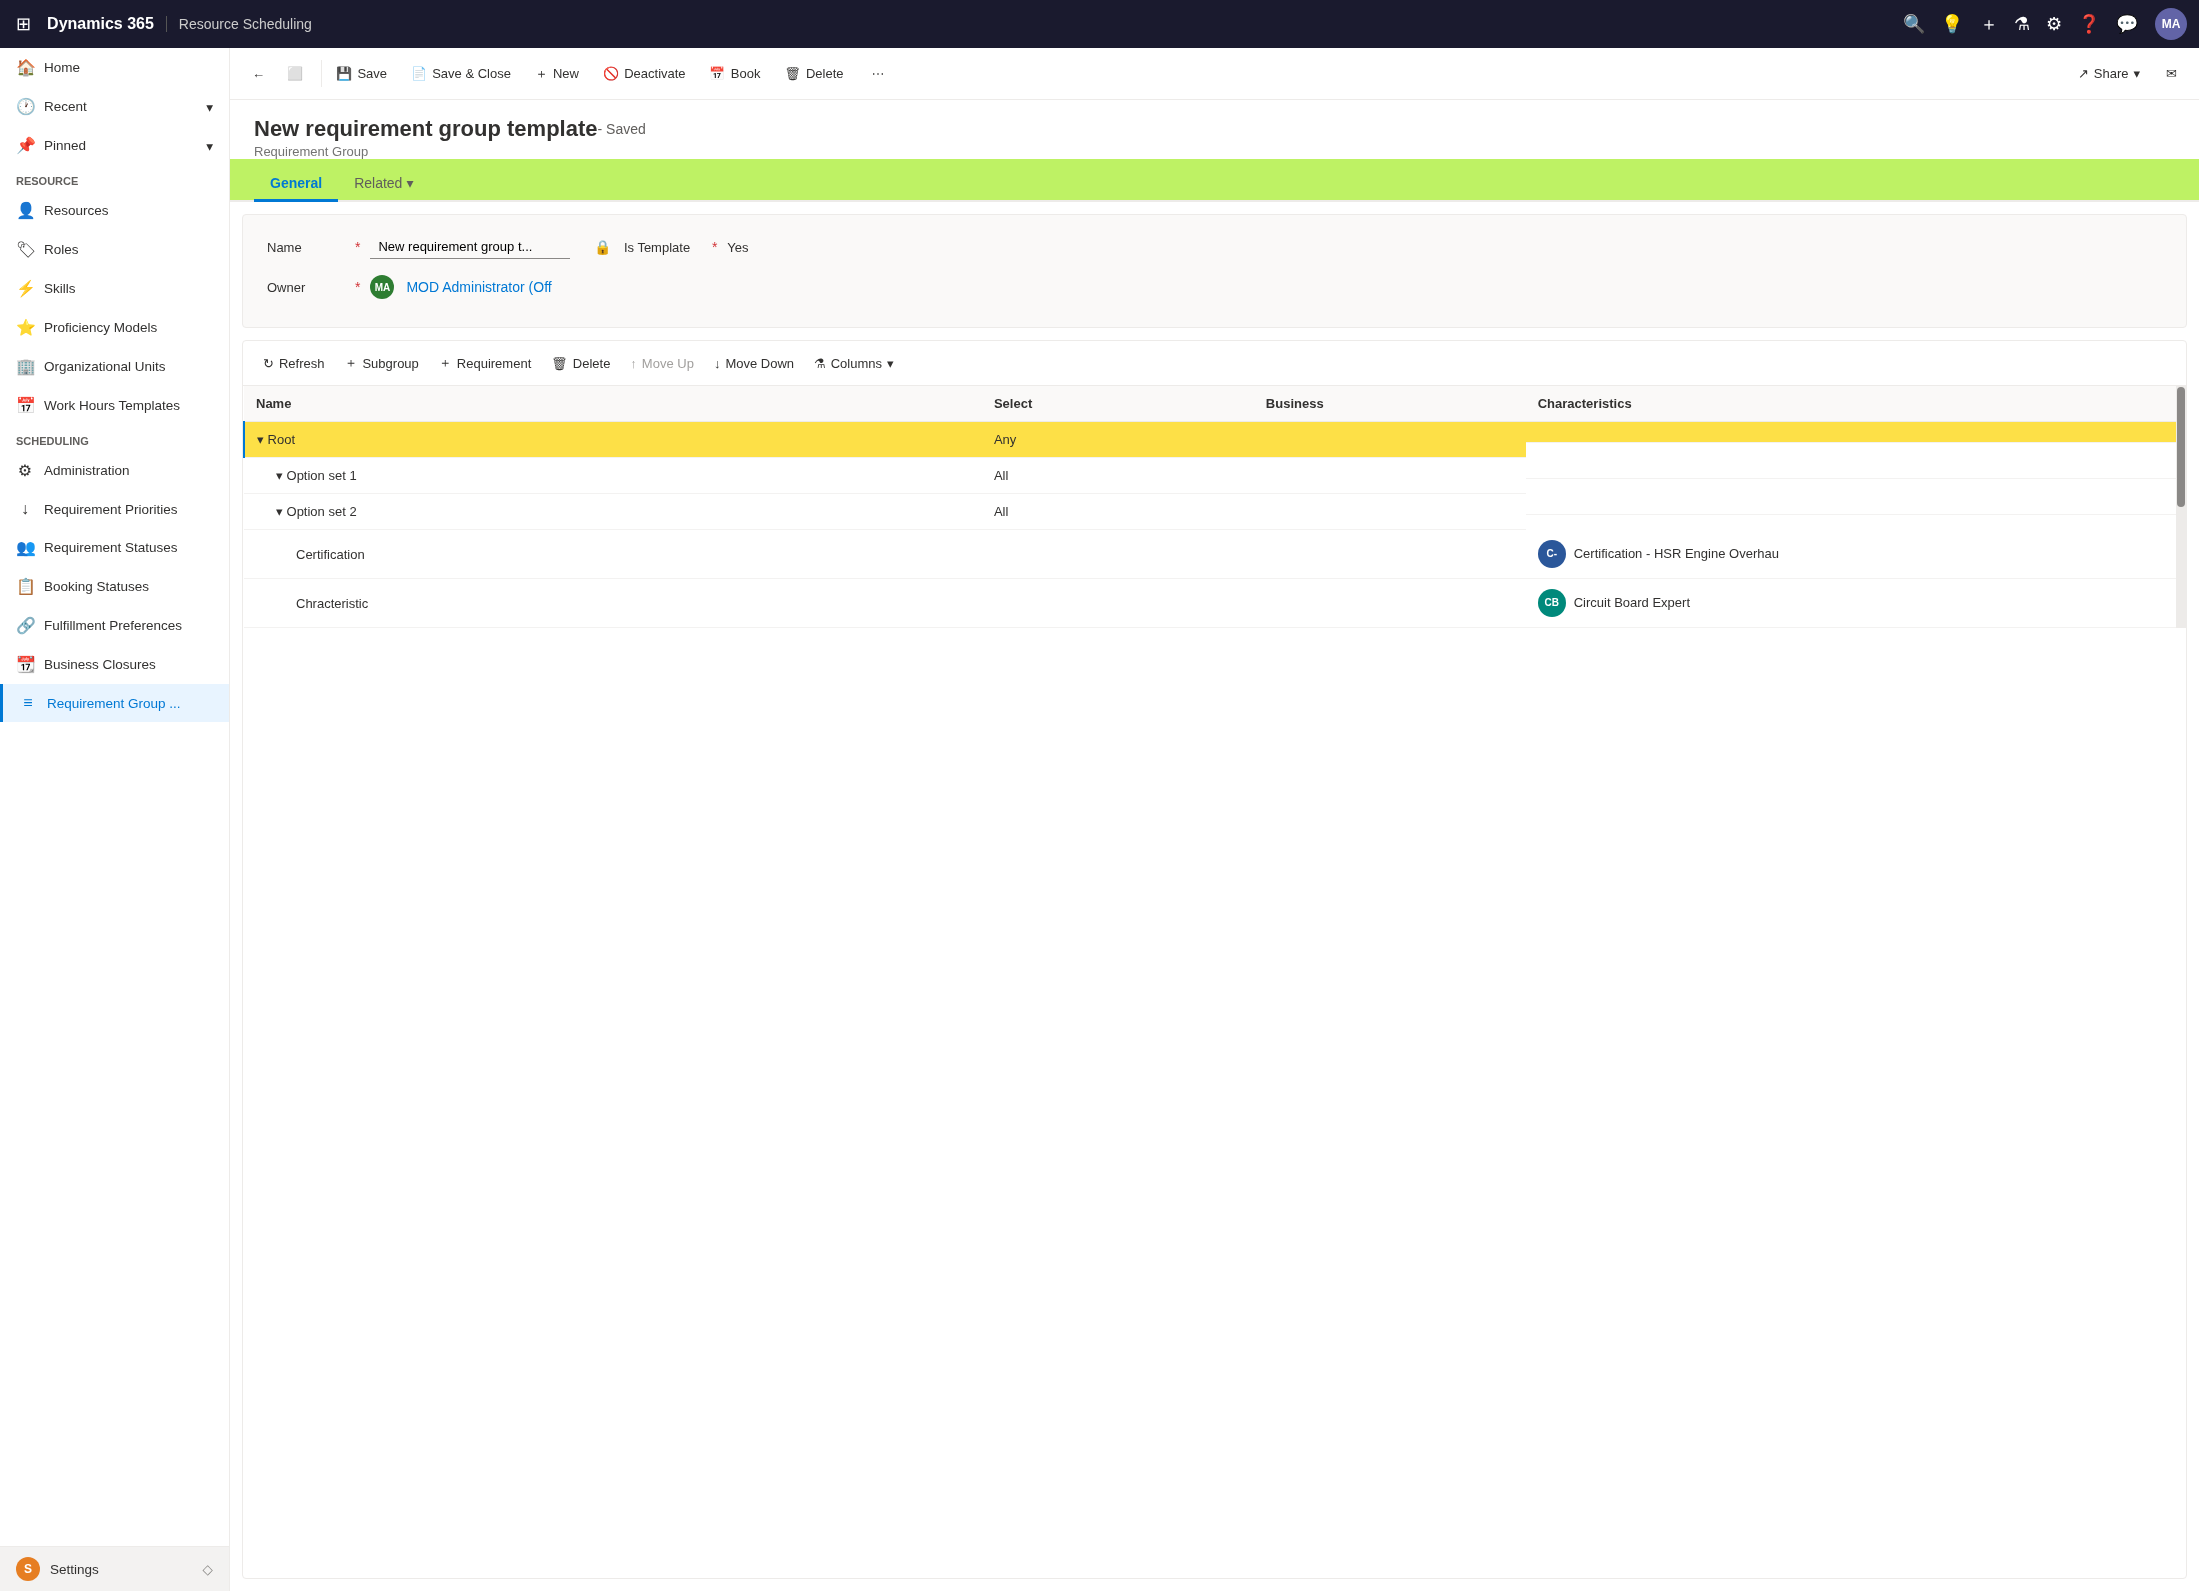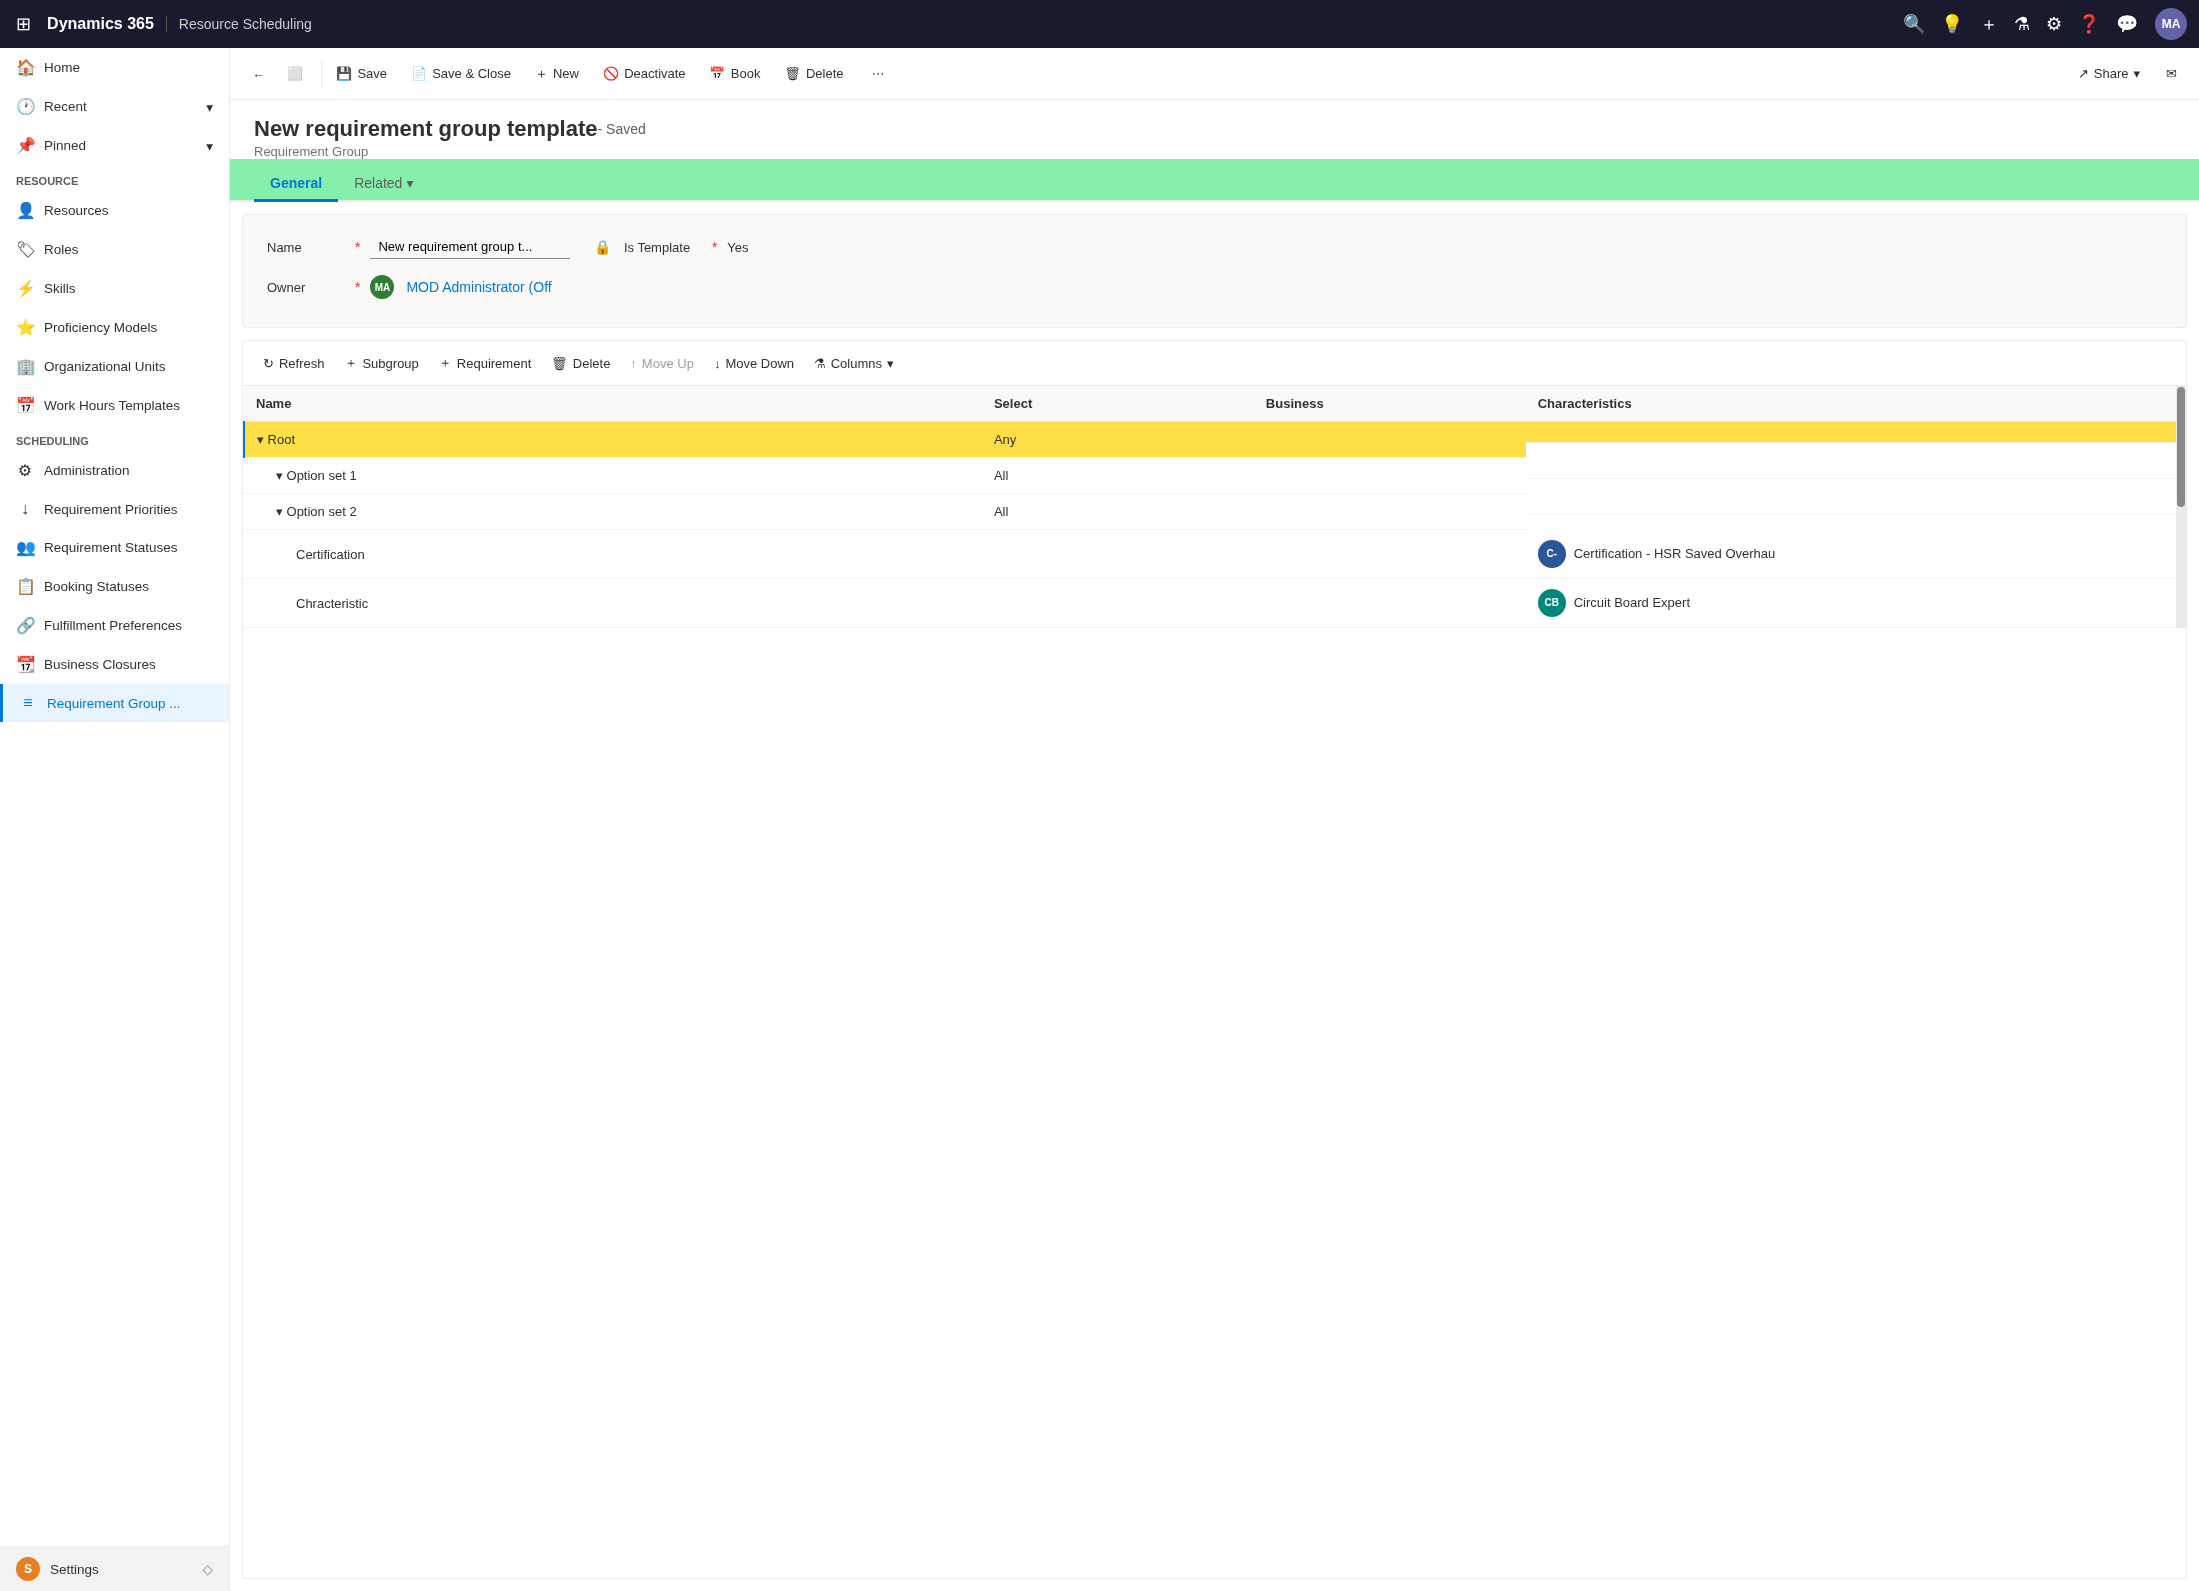--- a/index.html
+++ b/index.html
@@ -45,21 +45,21 @@
     .toolbar-share { margin-left: auto; display: flex; align-items: center; gap: 6px; }
     .toolbar-nav { display: flex; align-items: center; gap: 2px; padding-right: 8px; border-right: 1px solid #edebe9; }
 
     
     .page-header { padding: 16px 24px 0; background: #fff; }
     .page-title { font-size: 22px; font-weight: 600; color: #323130; display: flex; align-items: center; gap: 0; }
     .page-title .saved-badge { font-size: 14px; font-weight: 400; color: #605e5c; }
     .page-subtitle { font-size: 13px; color: #737373; margin-top: 2px; }
 
     
-    .tabs { display: flex; align-items: center; gap: 0; padding: 8px 24px 0; background: #86efac; border-bottom: 2px solid #edebe9; }
+    .tabs { display: flex; align-items: center; gap: 0; padding: 8px 24px 0; background: #bef264; border-bottom: 2px solid #edebe9; }
     .tab { padding: 8px 16px; font-size: 14px; cursor: pointer; color: #605e5c; border-bottom: 3px solid transparent; margin-bottom: -2px; }
     .tab.active { color: #0078d4; border-bottom: 3px solid #0078d4; font-weight: 600; }
     .tab-related { display: flex; align-items: center; gap: 4px; }
 
     
     .form-section { padding: 20px 24px; background: #faf9f8; margin: 12px; border-radius: 4px; border: 1px solid #edebe9; }
     .form-row { display: flex; align-items: center; gap: 24px; margin-bottom: 16px; }
     .form-row:last-child { margin-bottom: 8px; }
     .form-field { display: flex; align-items: center; gap: 8px; min-width: 300px; }
     .form-label { font-size: 13px; color: #323130; min-width: 80px; }
@@ -352,21 +352,21 @@
                   <td>All</td>
                   <td></td>
                   <td style="display: flex; align-items: center; gap: 4px; flex-wrap: wrap;"></td>
                 </tr>
                 <tr>
                   <td style="padding-left: 52px;"><span><span>Certification</span></span></td>
                   <td></td>
                   <td></td>
                   <td style="display: flex; align-items: center; gap: 4px; flex-wrap: wrap;">
                     <div class="badge" style="background: rgb(43, 87, 154);">C-</div>
-                    <span style="font-size: 13px;">Certification - HSR Saved Overhau</span>
+                    <span style="font-size: 13px;">Certification - HSR Engine Overhau</span>
                   </td>
                 </tr>
                 <tr>
                   <td style="padding-left: 52px;"><span><span>Chracteristic</span></span></td>
                   <td></td>
                   <td></td>
                   <td style="display: flex; align-items: center; gap: 4px; flex-wrap: wrap;">
                     <div class="badge" style="background: rgb(0, 137, 123);">CB</div>
                     <span style="font-size: 13px;">Circuit Board Expert</span>
                   </td>

